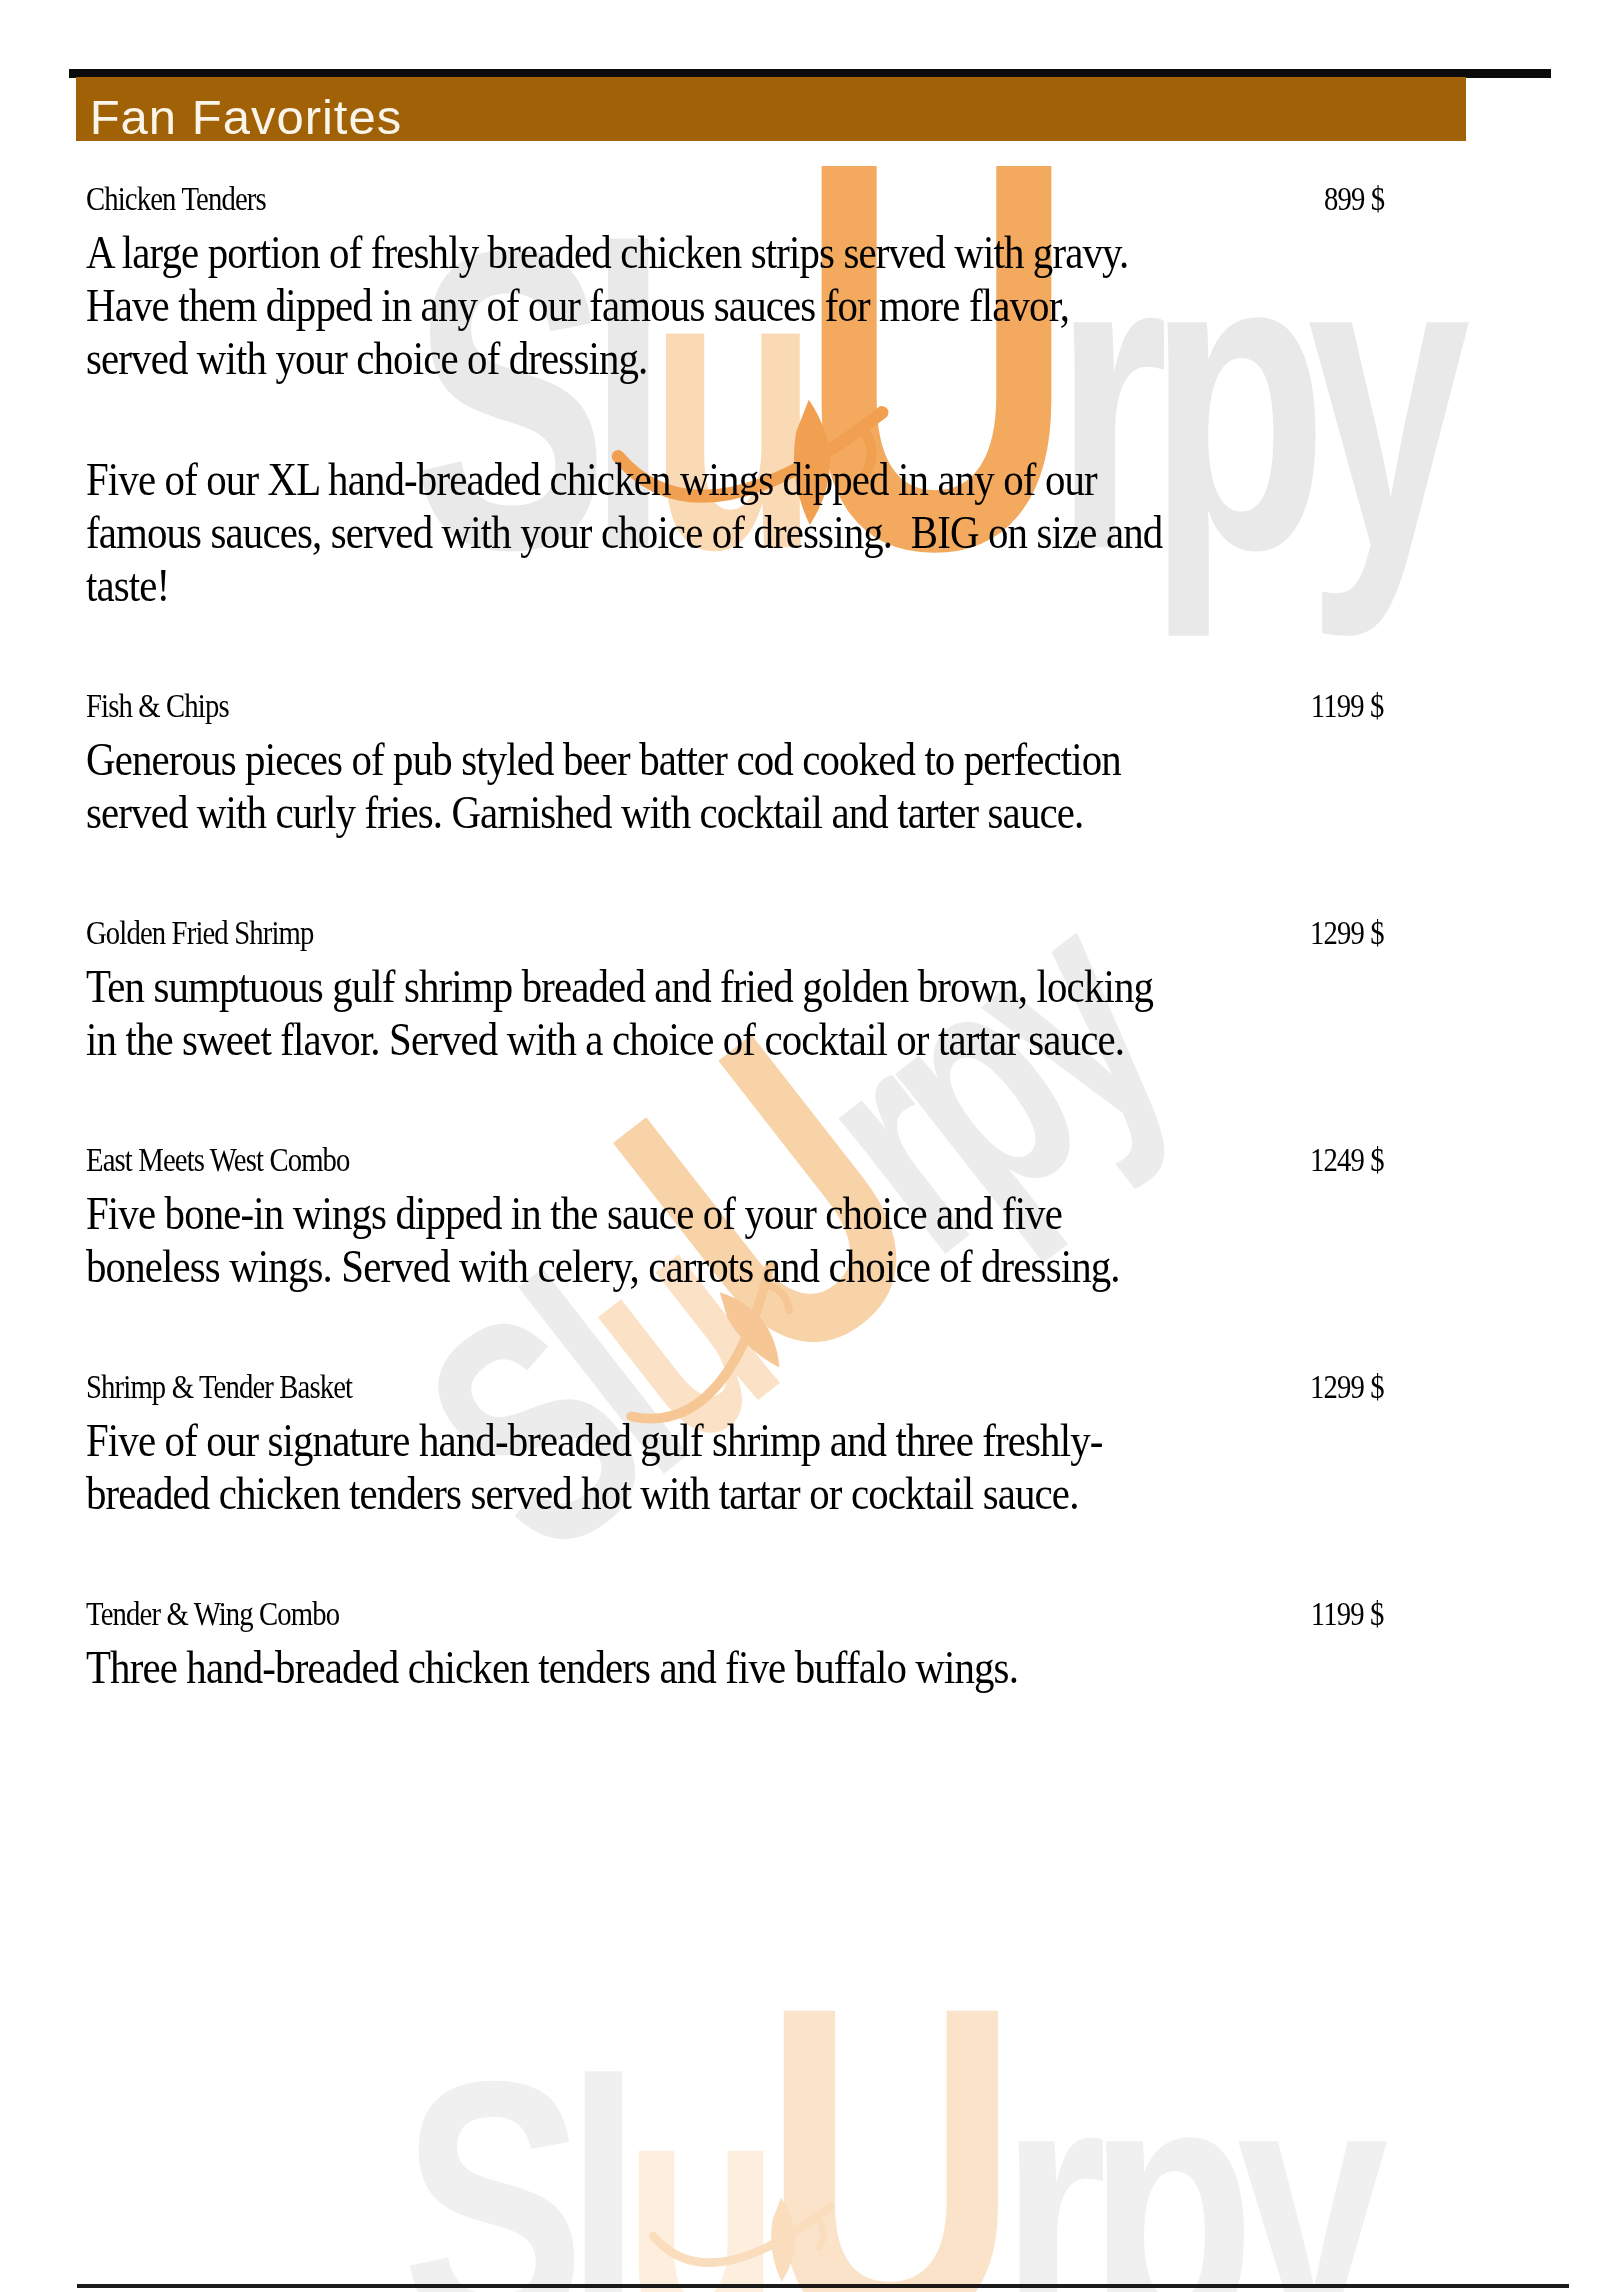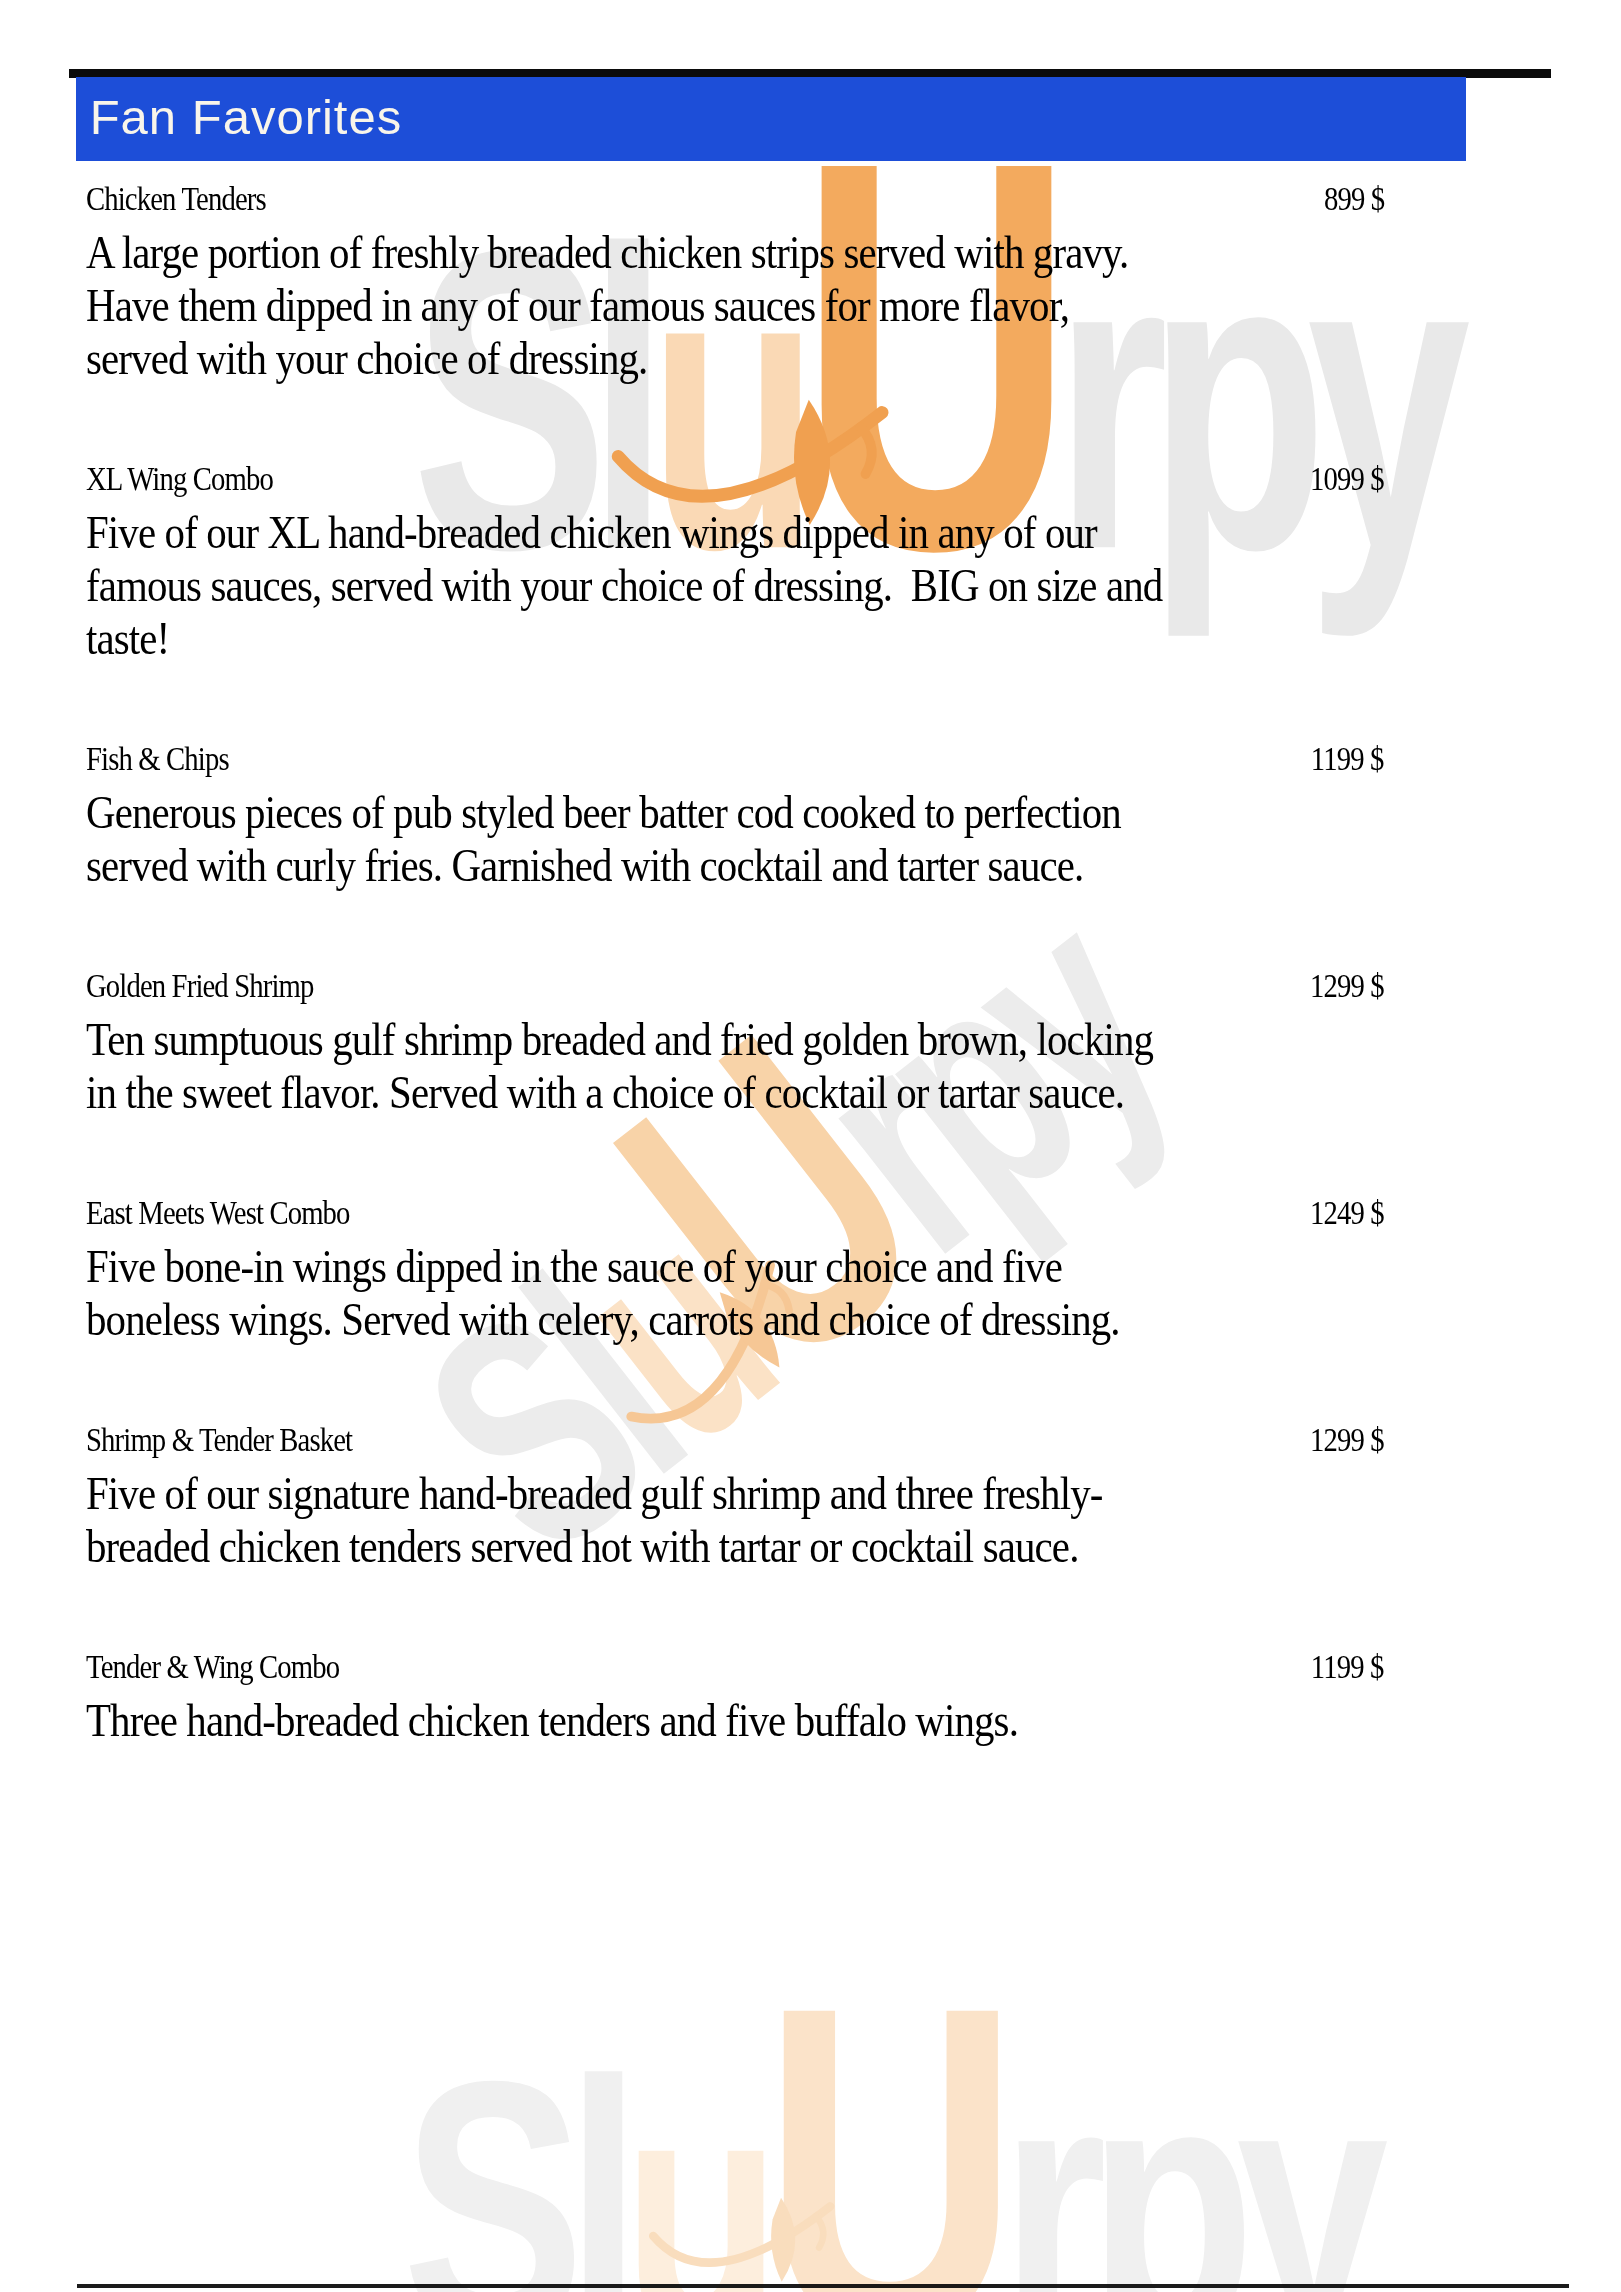--- a/index.html
+++ b/index.html
@@ -2,21 +2,21 @@
 <html><head>
 <meta charset="utf-8">
 <style>
   html,body{margin:0;padding:0;}
   body{
     width:1621px;height:2293px;position:relative;background:#ffffff;
     overflow:hidden;font-family:"Liberation Serif", serif;color:#000;
   }
   
   .top-accent-bar{position:absolute;left:69px;top:69px;width:1482px;height:8.8px;background:#0b0b0b;}
-  .section-header{position:absolute;left:76px;top:77px;width:1390px;height:84px;background:#1d4ed8;text-decoration:underline;}
+  .section-header{position:absolute;left:76px;top:77px;width:1390px;height:64px;background:#a16207;text-decoration:underline;}
   .section-title{
     position:absolute;left:13.7px;top:11.8px;
     font-family:"Liberation Sans", sans-serif;font-size:49px;letter-spacing:1px;
     color:#f9f5ea;
   }
   
   .menu{position:absolute;left:86px;top:173px;width:1298px;}
   .menu-item{position:relative;margin-bottom:68px;}
   .item-row{position:relative;line-height:53px;font-size:33px;height:53px;}
   .item-name{
@@ -69,24 +69,20 @@
     <div class="item-row">
       <span class="item-name">Chicken Tenders</span>
       <span class="item-price">899 $</span>
     </div>
     <div class="item-desc">A large portion of freshly breaded chicken strips served with gravy.
 Have them dipped in any of our famous sauces for more flavor,
 served with your choice of dressing.</div>
   </div>
 
   <div class="menu-item">
-    <div class="item-row">
-      <span class="item-name">XL Wing Combo</span>
-      <span class="item-price">1099 $</span>
-    </div>
     <div class="item-desc">Five of our XL hand-breaded chicken wings dipped in any of our
 famous sauces, served with your choice of dressing.  BIG on size and
 taste!</div>
   </div>
 
   <div class="menu-item">
     <div class="item-row">
       <span class="item-name">Fish &amp; Chips</span>
       <span class="item-price">1199 $</span>
     </div>

